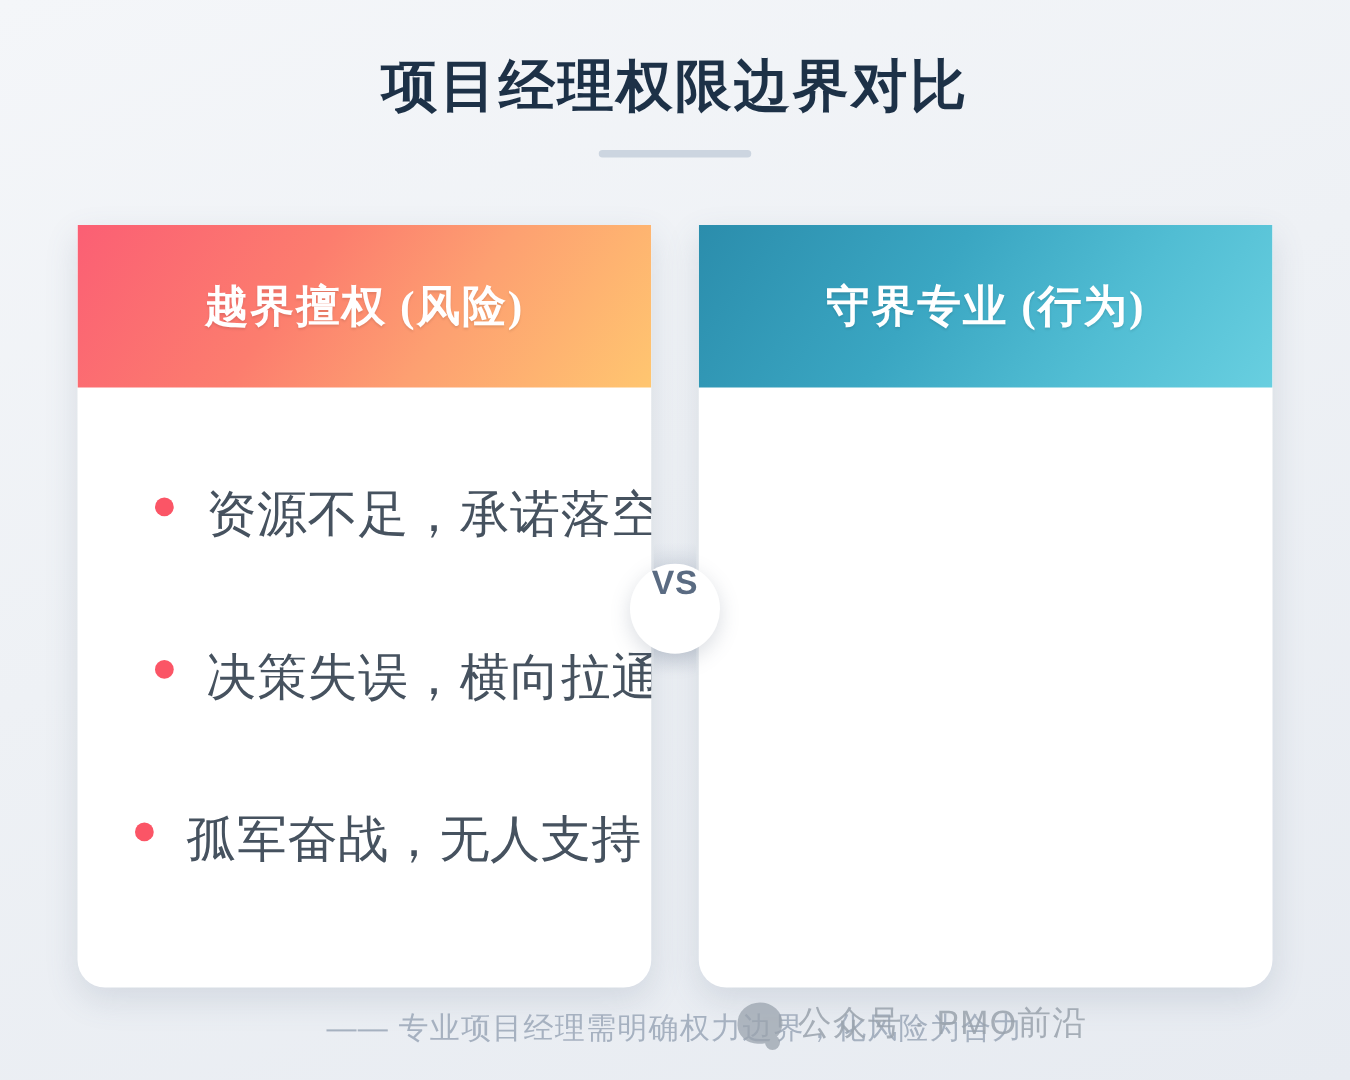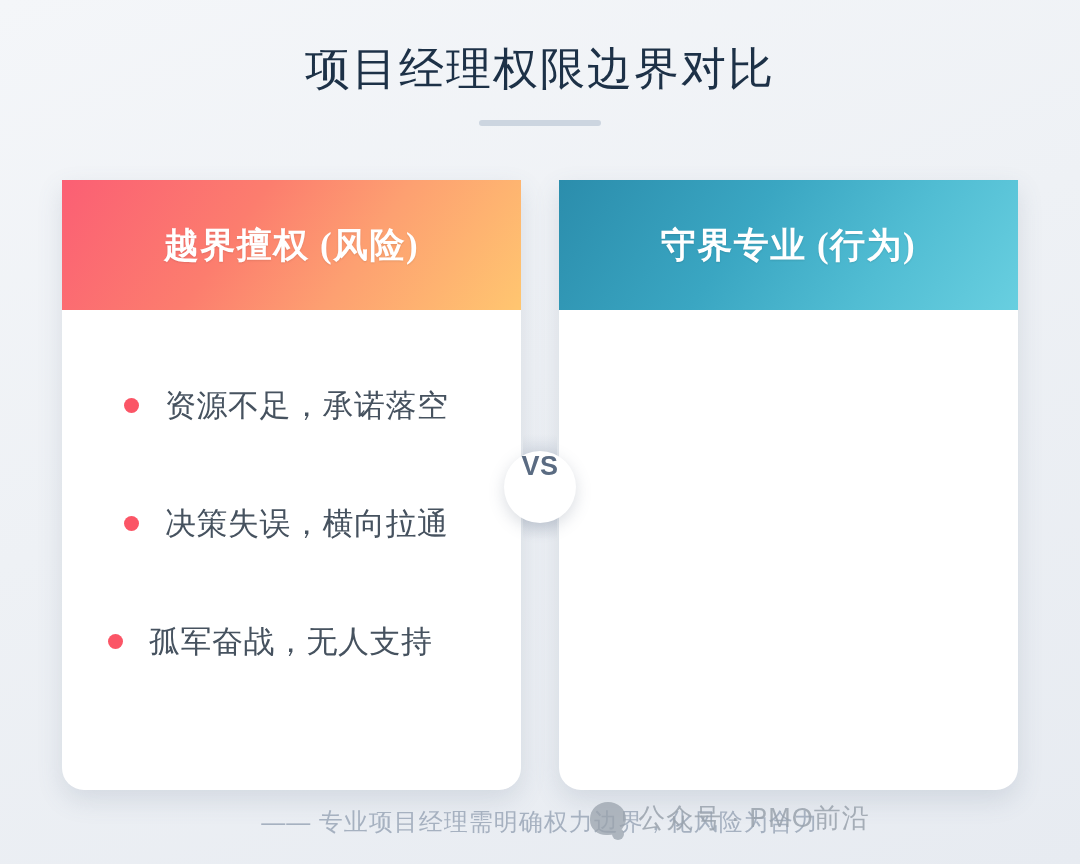--- a/index.html
+++ b/index.html
@@ -17,21 +17,21 @@
 
   
   .title-wrap {
     width:100%;
     padding-top:42px;
     text-align:center;
   }
   .page-title {
     font-family:"Liberation Serif", serif;
     font-size:45px;
-    font-weight:400;
+    font-weight:700;
     color:#1d3147;
     letter-spacing:2px;
     line-height:1.2;
   }
   .title-rule {
     width:122px;
     height:6px;
     border-radius:3px;
     background:#ccd5e0;
     margin:24px auto 0;
@@ -121,21 +121,21 @@
     content:"";
     position:absolute;
     left:-12px; top:8px;
     width:15px; height:4px;
     background:#2b91ad;
     border-radius:2px;
     transform:rotate(-45deg);
   }
 
   .bullet-text {
-    font-size:31px;
+    font-size:40px;
     line-height:1.35;
     color:#46525f;
     letter-spacing:0.5px;
     white-space:nowrap;
   }
 
   
   .vs-band {
     position:absolute;
     left:523px; top:434px;

